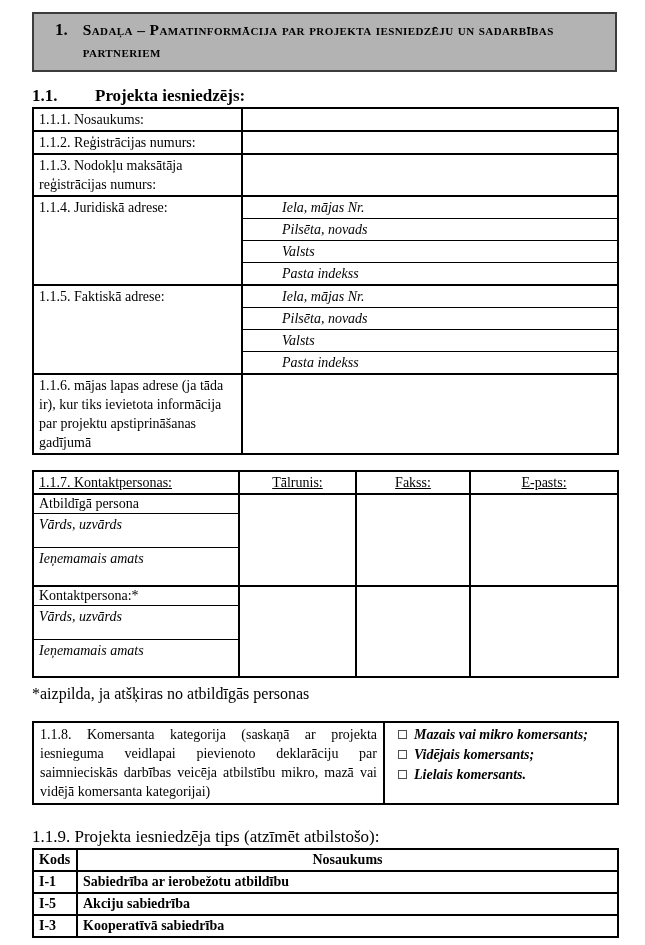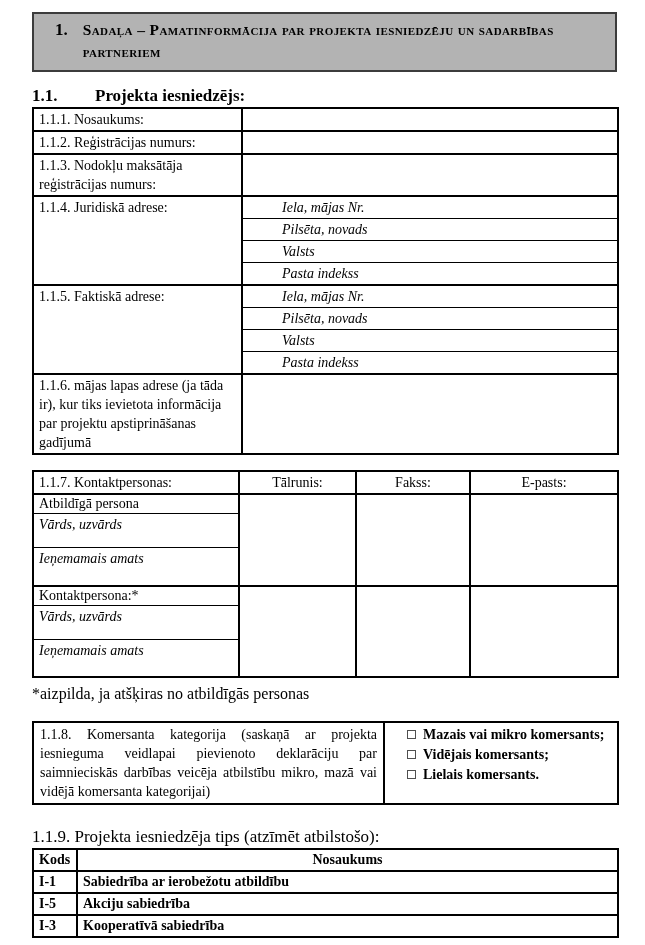--- a/index.html
+++ b/index.html
@@ -38,35 +38,35 @@
   
   #t-applicant { border: 2px solid #000; }
   #t-applicant td.lbl { border-right: 2px solid #000; }
   #t-applicant td.tb { border-top: 2px solid #000; }
   #t-applicant td.h1 { height: 21px; }
   #t-applicant td.sub { height: 17px; font-style: italic; padding-left: 39px; }
   #t-applicant td.h6 { height: 74px; }
 
   
   #t-contacts { border: 2px solid #000; margin-top: 15px; }
-  #t-contacts td.hdr { height: 21px; border-bottom: 2px solid #000; }
+  #t-contacts td.hdr { height: 21px; border-bottom: 2px solid #000; text-decoration: underline; }
   #t-contacts td.ctr { text-align: center; }
   #t-contacts td.role { height: 16px; line-height: 17px; padding: 0 5px 1px 5px; margin-left: 48px; }
   #t-contacts td.name { height: 34px; font-style: italic; }
   #t-contacts td.pos  { height: 38px; font-style: italic; }
   #t-contacts td.gsep { border-top: 2px solid #000; }
   #t-contacts td.vcell { border-left: 2px solid #000; }
 
   .footnote { margin-top: 6px; font-size: 16px; line-height: 19px; }
 
   
   #t-category { border: 2px solid #000; margin-top: 18px; }
   #t-category td { border: 2px solid #000; }
   #t-category td.catlbl { text-align: justify; height: 76px; padding: 2px 6px; }
-  #t-category td.opts { padding: 2px 4px 2px 22px; }
+  #t-category td.opts { padding: 2px 4px 2px 13px; font-style: italic; }
   .option { font-weight: bold; line-height: 20px; white-space: nowrap; }
   .cb {
     display: inline-block; width: 9px; height: 9px;
     border: 1.5px solid #4f4f4f; background: #fff;
     margin-right: 7px;
   }
 
   
   .type-label { margin-top: 22px; font-size: 17px; line-height: 19px; }
   #t-types { border: 2px solid #000; margin-top: 2px; }

